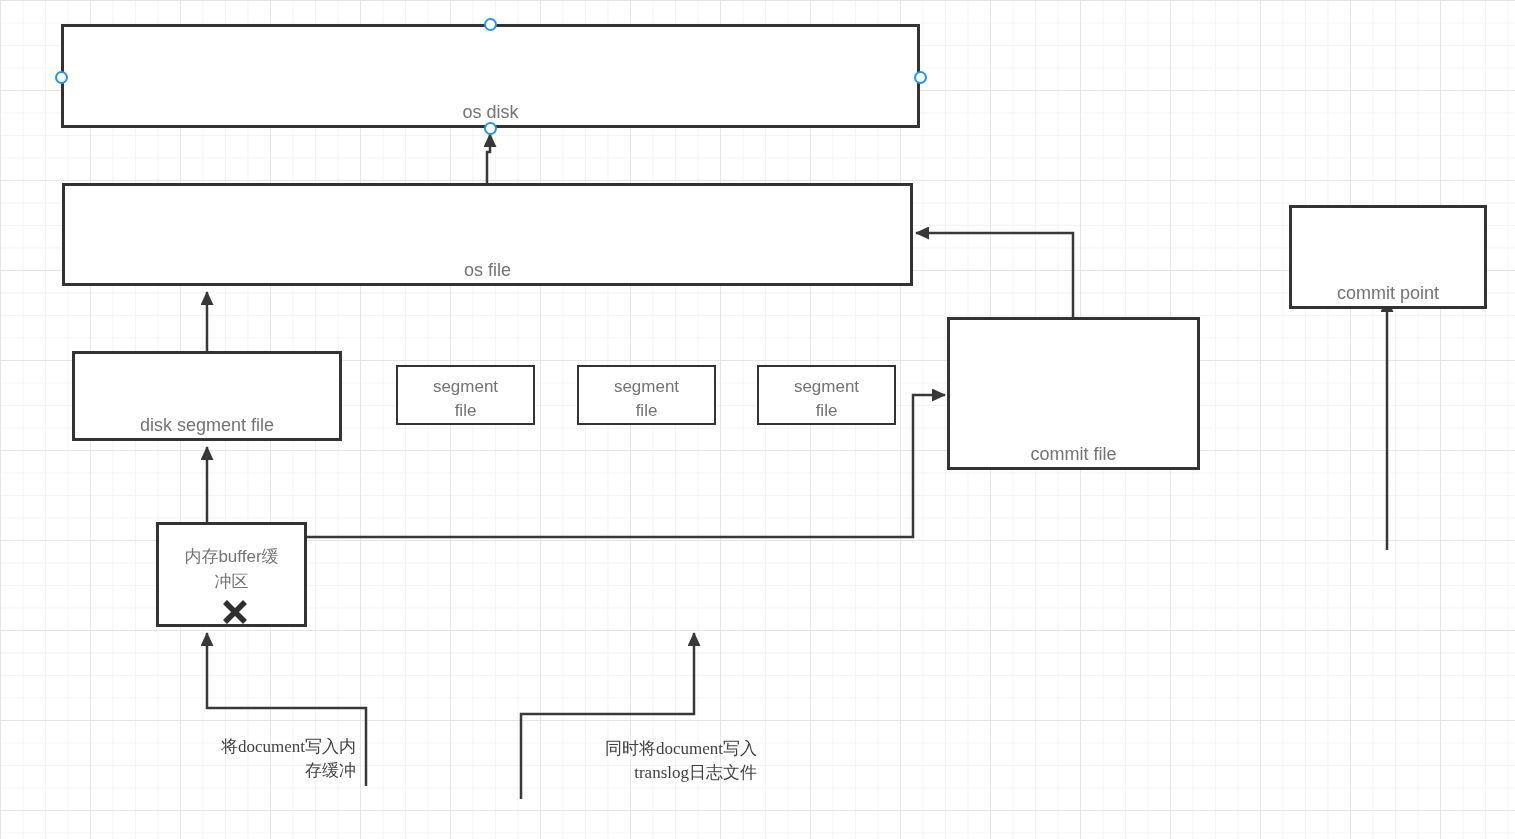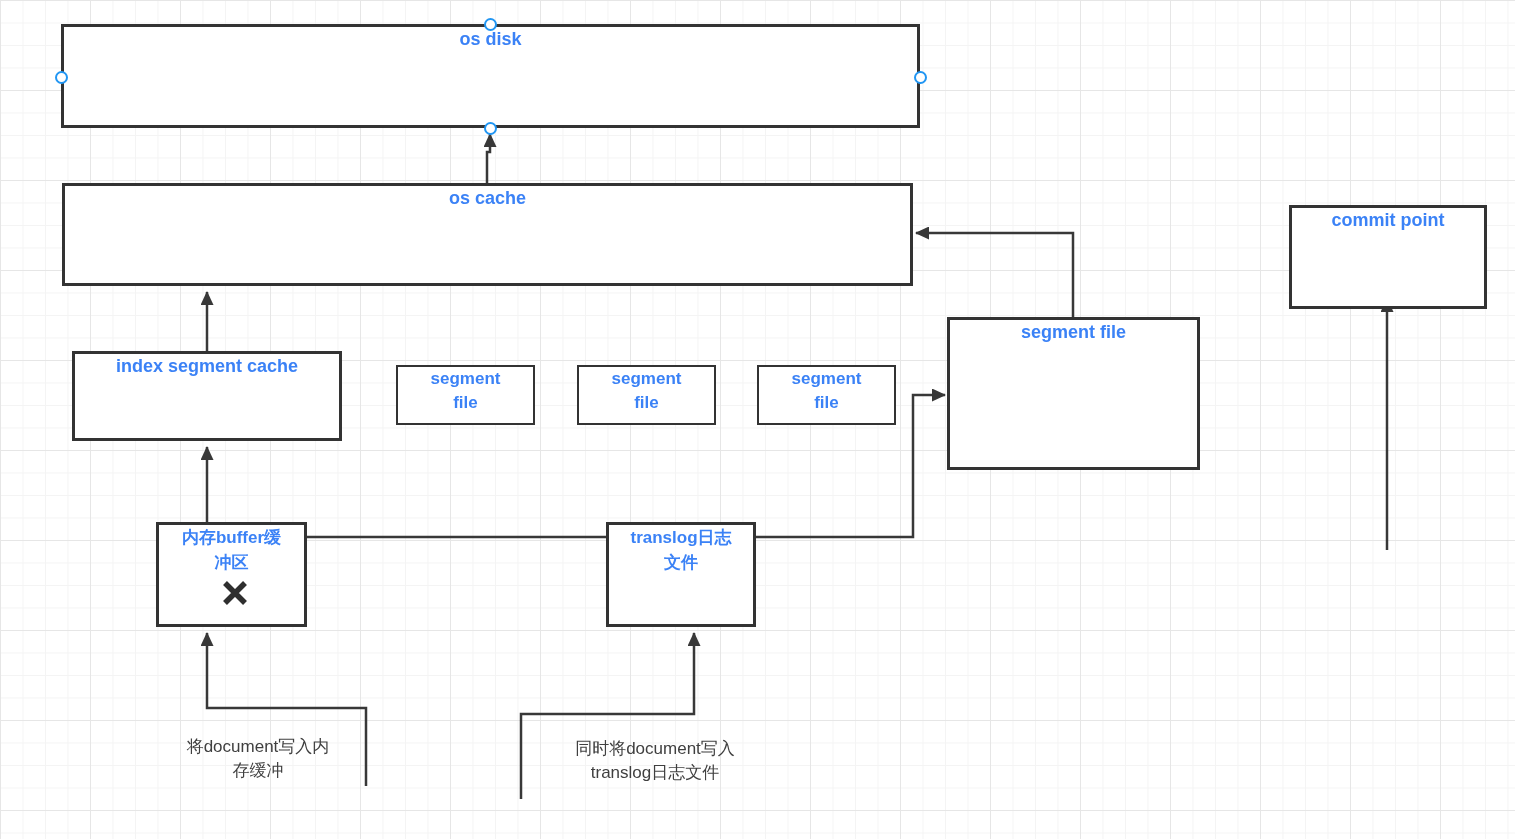--- a/index.html
+++ b/index.html
@@ -9,33 +9,33 @@
     background:
       linear-gradient(to right,#e6e6e6 1px,transparent 1px) 0 0 / 90px 90px,
       linear-gradient(to bottom,#e6e6e6 1px,transparent 1px) 0 0 / 90px 90px,
       linear-gradient(to right,#f4f4f4 1px,transparent 1px) 0 0 / 22.5px 22.5px,
       linear-gradient(to bottom,#f4f4f4 1px,transparent 1px) 0 0 / 22.5px 22.5px,
       #ffffff;
   }
   svg.edges{position:absolute;left:0;top:0;z-index:1;}
   .node{
     position:absolute;z-index:2;box-sizing:border-box;
-    border:3px solid #333333;background:#ffffff;color:#3b82f6;
-    display:flex;align-items:flex-start;justify-content:center;text-align:center;
-    font-size:18px;line-height:25px;font-weight:bold;
+    border:3px solid #333333;background:#ffffff;color:#737373;
+    display:flex;align-items:flex-end;justify-content:center;text-align:center;
+    font-size:18px;line-height:25px;
   }
   .node.small{border-width:2.5px;font-size:17px;line-height:24px;margin-left:12px;}
   .node.cjk{font-size:17px;margin-left:24px;}
   .lbl{display:block;}
   .ln{display:block;}
   .ln-with-icon{display:flex;align-items:center;justify-content:center;flex-direction:column;}
   .x-icon{margin-left:7px;transform:translateY(3px);}
   .annotation{
-    position:absolute;z-index:2;color:#3f3f3f;text-align:center;
-    font-size:17px;line-height:24px;
+    position:absolute;z-index:2;color:#3f3f3f;text-align:right;
+    font-size:17px;line-height:24px;font-family:Liberation Serif, serif;
   }
   .handle{
     position:absolute;z-index:3;width:13px;height:13px;box-sizing:border-box;
     border:2.5px solid #2196f3;background:#ffffff;border-radius:50%;
   }
 </style>
 </head>
 <body>
 
 <div class="canvas">
@@ -59,27 +59,27 @@
   </svg>
 
   <div class="node" style="left:61px;top:24px;width:859px;height:104px">
     <div class="lbl">
         <span class="ln">os disk</span>
       </div>
   </div>
 
   <div class="node" style="left:62px;top:183px;width:851px;height:103px">
     <div class="lbl">
-        <span class="ln">os cache</span>
+        <span class="ln">os file</span>
       </div>
   </div>
 
   <div class="node" style="left:72px;top:351px;width:270px;height:90px">
     <div class="lbl">
-        <span class="ln">index segment cache</span>
+        <span class="ln">disk segment file</span>
       </div>
   </div>
 
   <div class="node small" style="left:384px;top:365px;width:139px;height:60px">
     <div class="lbl">
       <span class="ln">segment</span>
       <span class="ln">file</span>
     </div>
   </div>
 
@@ -92,21 +92,21 @@
 
   <div class="node small" style="left:745px;top:365px;width:139px;height:60px">
     <div class="lbl">
       <span class="ln">segment</span>
       <span class="ln">file</span>
     </div>
   </div>
 
   <div class="node" style="left:947px;top:317px;width:253px;height:153px">
     <div class="lbl">
-        <span class="ln">segment file</span>
+        <span class="ln">commit file</span>
       </div>
   </div>
 
   <div class="node" style="left:1289px;top:205px;width:198px;height:104px">
     <div class="lbl">
         <span class="ln">commit point</span>
       </div>
   </div>
 
   <div class="node cjk" style="left:132px;top:522px;width:151px;height:105px">
@@ -114,26 +114,20 @@
       <span class="ln">内存buffer缓</span>
       <span class="ln ln-with-icon">
         <span>冲区</span>
         <svg class="x-icon" width="30" height="30" viewBox="0 0 30 30">
           <path d="M5,5 L25,25 M25,5 L5,25" stroke="#2f2f2f" stroke-width="5.5" fill="none"></path>
         </svg>
       </span>
     </div>
   </div>
 
-  <div class="node cjk" style="left:582px;top:522px;width:150px;height:105px">
-    <div class="lbl">
-      <span class="ln">translog日志</span>
-      <span class="ln">文件</span>
-    </div>
-  </div>
 
   <div class="annotation" style="left:160px;top:735px;width:196px">
     <span class="ln">将document写入内</span>
     <span class="ln">存缓冲</span>
   </div>
 
   <div class="annotation" style="left:553px;top:737px;width:204px">
     <span class="ln">同时将document写入</span>
     <span class="ln">translog日志文件</span>
   </div>

